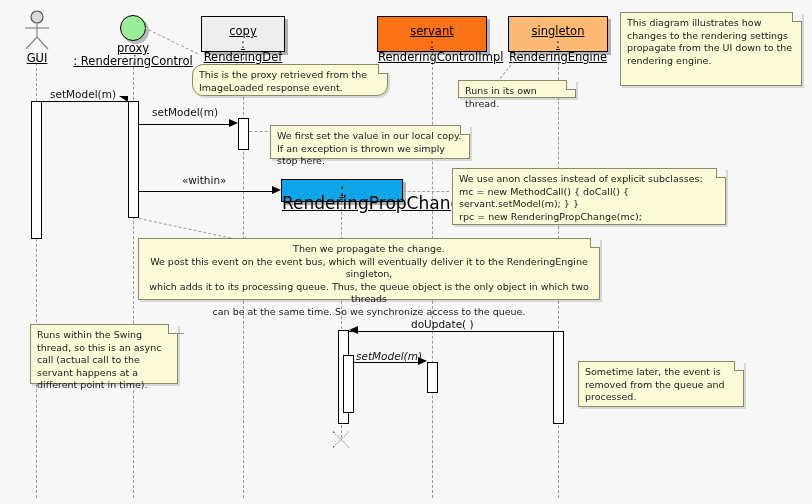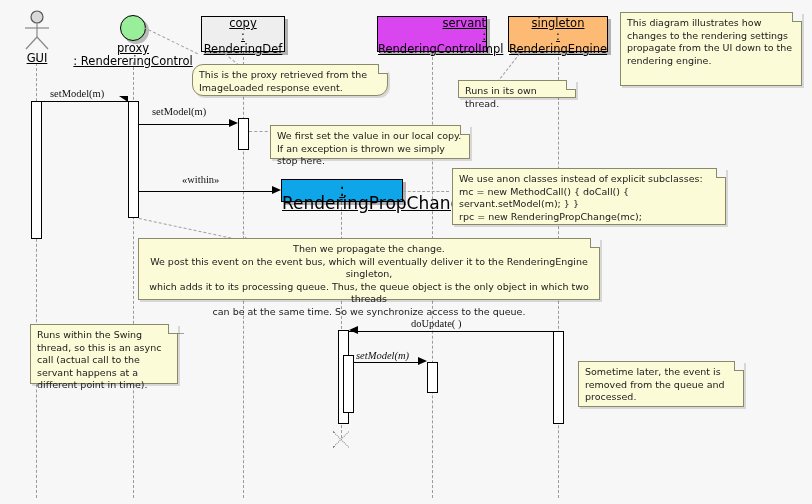--- a/index.html
+++ b/index.html
@@ -32,28 +32,28 @@
   }
 
   
   .obj-box {
     position: absolute;
     box-sizing: border-box;
     border: 1px solid #000000;
     text-align: center;
     font-size: 11.5px;
     line-height: 13px;
-    padding-top: 0;
+    padding-top: 8px;
     box-shadow: 3px 3px 0 rgba(0,0,0,0.28);
   }
   .obj-box .role { text-decoration: underline; display: block; }
   .obj-box .cls  { text-decoration: underline; display: block; }
 
   .obj-copy     { background: #eeeeee; }
-  .obj-servant  { background: #d946ef; text-align: right; }
+  .obj-servant  { background: #f97316; }
   .obj-single   { background: #fdba74; }
   .obj-created  {
     background: #0ea5e9;
     box-shadow: 3px 3px 0 rgba(0,0,0,0.28);
     font-size: 17px;
     padding-top: 2px;
   }
 
   
   .actor-label, .circ-label {
@@ -102,21 +102,20 @@
     position: absolute;
     height: 0;
     border-top: 1px solid #000000;
   }
   .msg-label {
     position: absolute;
     font-size: 10.5px;
     line-height: 12px;
     white-space: nowrap;
     color: #111111;
-    font-family: Liberation Serif, serif;
   }
   .msg-label.italic { font-style: italic; }
 
   .arrow-filled {
     position: absolute;
     width: 0; height: 0;
     border-top: 4.5px solid transparent;
     border-bottom: 4.5px solid transparent;
   }
   .arrow-right { border-left: 9px solid #000000; }

